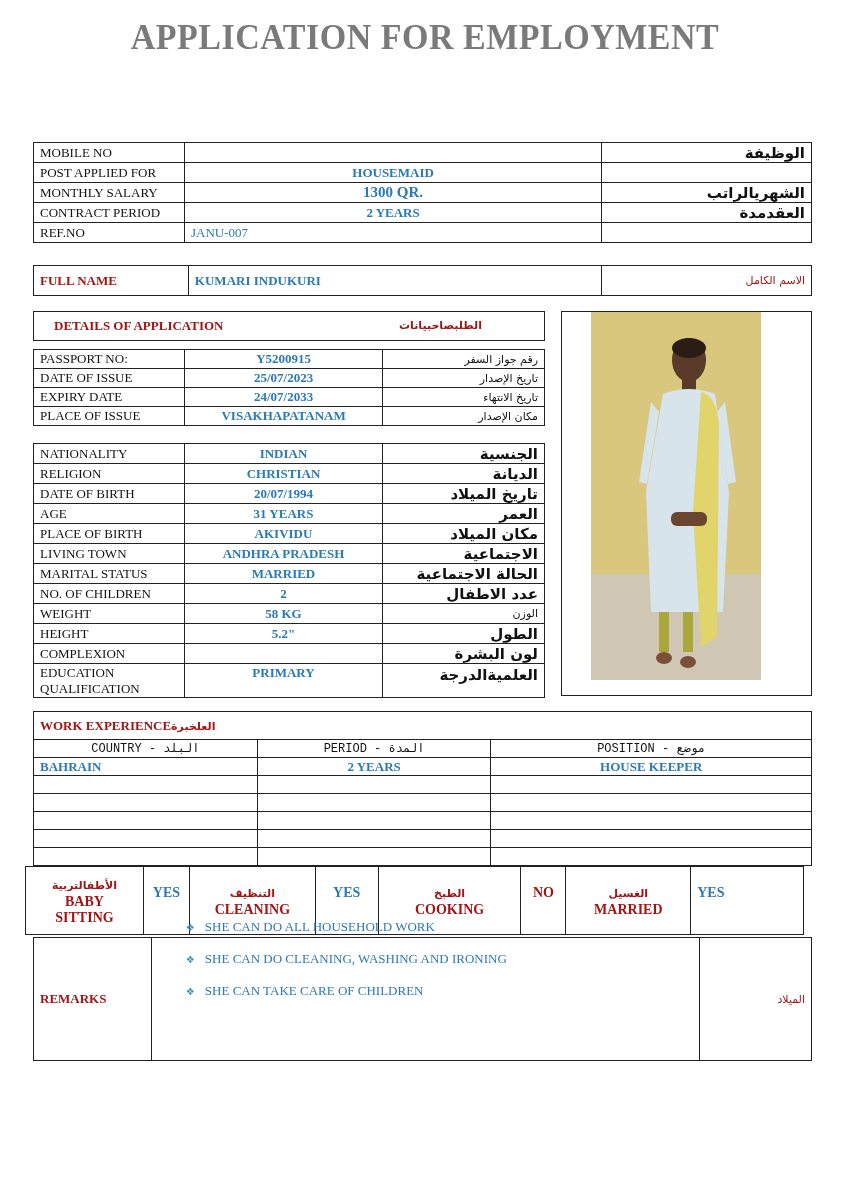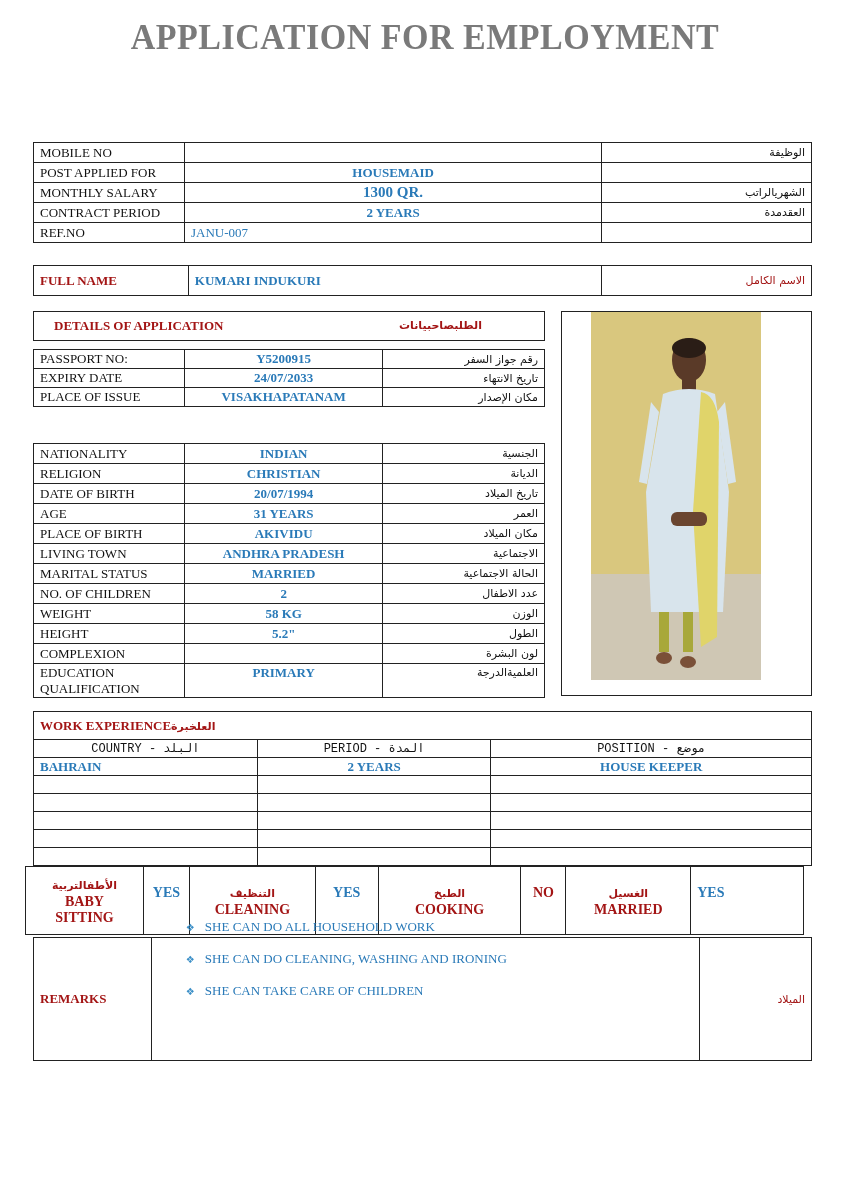--- a/index.html
+++ b/index.html
@@ -6,21 +6,21 @@
   html, body { width: 850px; height: 1180px; background: #fff; overflow: hidden; }
   body { font-family: "Liberation Serif", "DejaVu Serif", serif; color: #111; position: relative; }
   .title { position: absolute; left: 0; top: 18px; width: 850px; text-align: center;
     font-family: "Liberation Serif", serif; font-weight: bold; font-size: 34px; color: #7a7a7a;
     letter-spacing: 0.5px; transform: scaleY(1.05); }
   table { border-collapse: collapse; position: absolute; font-size: 13px; }
   td { border: 1px solid #222; padding: 0 6px; height: 20px; vertical-align: middle; white-space: nowrap; }
   .lbl { color: #111; }
   .val { color: #2a7ab8; font-weight: bold; text-align: center; }
   .val-l { color: #2a7ab8; text-align: left; }
-  .ar { text-align: right; direction: rtl; font-family: "DejaVu Sans", sans-serif; font-size: 11px; font-weight: normal; color: #111; }
+  .ar { text-align: right; direction: rtl; font-family: "DejaVu Sans", sans-serif; font-size: 15px; font-weight: bold; color: #111; }
   .ar-n { text-align: right; direction: rtl; font-family: "DejaVu Sans", sans-serif; font-size: 11px; color: #111; }
   .red { color: #a31515; font-weight: bold; }
   .ar-red { color: #a31515; font-family: "DejaVu Sans", sans-serif; font-size: 11px; }
 
   #top { left: 33px; top: 142px; width: 779px; }
   #top td { height: 20px; }
   #name { left: 33px; top: 265px; width: 779px; padding-left: 10px; }
   #name td { height: 30px; }
   .box { position: absolute; border: 1px solid #222; }
   #details-box { left: 33px; top: 311px; width: 512px; height: 30px; display: flex; align-items: center; padding-left: 20px; }
@@ -108,20 +108,25 @@
   <colgroup>
       <col style="width:151px">
       <col style="width:199px">
       <col style="width:162px">
     </colgroup>
   <tbody>
       <tr>
     <td class="lbl">PASSPORT NO:</td>
     <td class="val">Y5200915</td>
     <td class="ar-n">رقم جواز السفر</td>
+  </tr>
+  <tr>
+    <td class="lbl">DATE OF ISSUE</td>
+    <td class="val">25/07/2023</td>
+    <td class="ar-n">تاريخ الإصدار</td>
   </tr>
   <tr>
     <td class="lbl">EXPIRY DATE</td>
     <td class="val">24/07/2033</td>
     <td class="ar-n">تاريخ الانتهاء</td>
   </tr>
   <tr>
     <td class="lbl">PLACE OF ISSUE</td>
     <td class="val">VISAKHAPATANAM</td>
     <td class="ar-n">مكان الإصدار</td>

